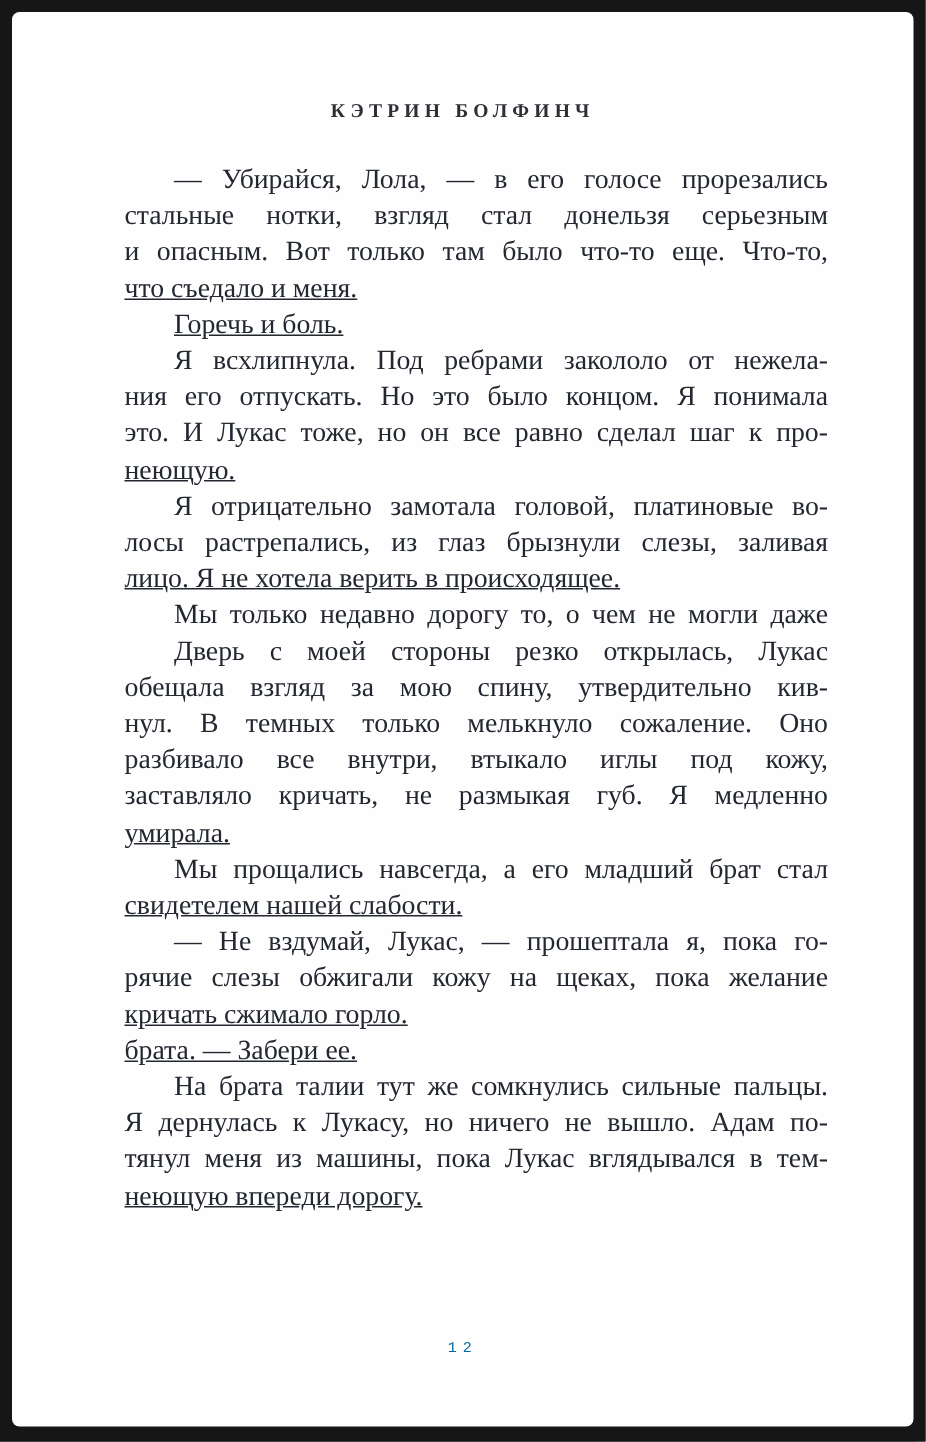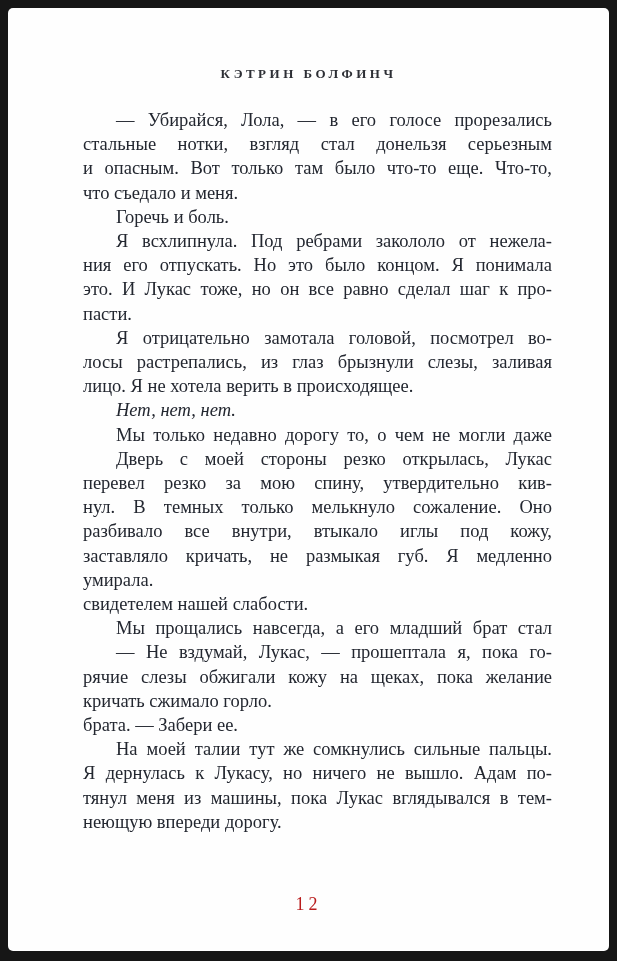--- a/index.html
+++ b/index.html
@@ -47,30 +47,31 @@
     line-height: 24.2px;
   }
   .para { margin: 0; padding: 0; }
   .para.italic { font-style: italic; }
   .line {
     text-align: justify;
     text-align-last: justify;
     hyphens: none;
   }
   .line.first { text-indent: 33px; }
-  .line.last { text-align-last: left; }
+  .line.last { text-align-last: left; text-decoration: underline; }
   .page-number {
     position: absolute;
     top: 886px;
     left: 0;
     right: 0;
     text-align: center;
-    font-size: 18px;
+    font-size: 10px;
     letter-spacing: 4px;
-    color: #b91c1c;
+    color: #0369a1;
+    font-family: Liberation Mono, monospace;
   }
 </style>
 </head>
 <body>
 
 <div class="frame">
   <div class="page">
     <div class="running-head">КЭТРИН БОЛФИНЧ</div>
 
     <div class="text-block">
@@ -80,55 +81,52 @@
           <div class="line">и опасным. Вот только там было что-то еще. Что-то,</div>
           <div class="line last">что съедало и меня.</div>
         </div>
         <div class="para">
           <div class="line first last">Горечь и боль.</div>
         </div>
         <div class="para">
           <div class="line first">Я всхлипнула. Под ребрами закололо от нежела-</div>
           <div class="line">ния его отпускать. Но это было концом. Я понимала</div>
           <div class="line">это. И Лукас тоже, но он все равно сделал шаг к про-</div>
-          <div class="line last">пасти.</div>
+          <div class="line last">неющую.</div>
         </div>
         <div class="para">
-          <div class="line first">Я отрицательно замотала головой, посмотрел во-</div>
+          <div class="line first">Я отрицательно замотала головой, платиновые во-</div>
           <div class="line">лосы растрепались, из глаз брызнули слезы, заливая</div>
           <div class="line last">лицо. Я не хотела верить в происходящее.</div>
-        </div>
-        <div class="para italic">
-          <div class="line first last">Нет, нет, нет.</div>
         </div>
         <div class="para">
           <div class="line first">Мы только недавно дорогу то, о чем не могли даже</div>
         </div>
         <div class="para">
           <div class="line first">Дверь с моей стороны резко открылась, Лукас</div>
-          <div class="line">перевел резко за мою спину, утвердительно кив-</div>
+          <div class="line">обещала взгляд за мою спину, утвердительно кив-</div>
           <div class="line">нул. В темных только мелькнуло сожаление. Оно</div>
           <div class="line">разбивало все внутри, втыкало иглы под кожу,</div>
           <div class="line">заставляло кричать, не размыкая губ. Я медленно</div>
           <div class="line last">умирала.</div>
         </div>
         <div class="para">
+          <div class="line first">Мы прощались навсегда, а его младший брат стал</div>
           <div class="line last">свидетелем нашей слабости.</div>
-          <div class="line first">Мы прощались навсегда, а его младший брат стал</div>
         </div>
         <div class="para">
           <div class="line first">— Не вздумай, Лукас, — прошептала я, пока го-</div>
           <div class="line">рячие слезы обжигали кожу на щеках, пока желание</div>
           <div class="line last">кричать сжимало горло.</div>
         </div>
         <div class="para">
           <div class="line last">брата. — Забери ее.</div>
         </div>
         <div class="para">
-          <div class="line first">На моей талии тут же сомкнулись сильные пальцы.</div>
+          <div class="line first">На брата талии тут же сомкнулись сильные пальцы.</div>
           <div class="line">Я дернулась к Лукасу, но ничего не вышло. Адам по-</div>
           <div class="line">тянул меня из машины, пока Лукас вглядывался в тем-</div>
           <div class="line last">неющую впереди дорогу.</div>
         </div>
       </div>
 
     <div class="page-number">12</div>
   </div>
 </div>
 

